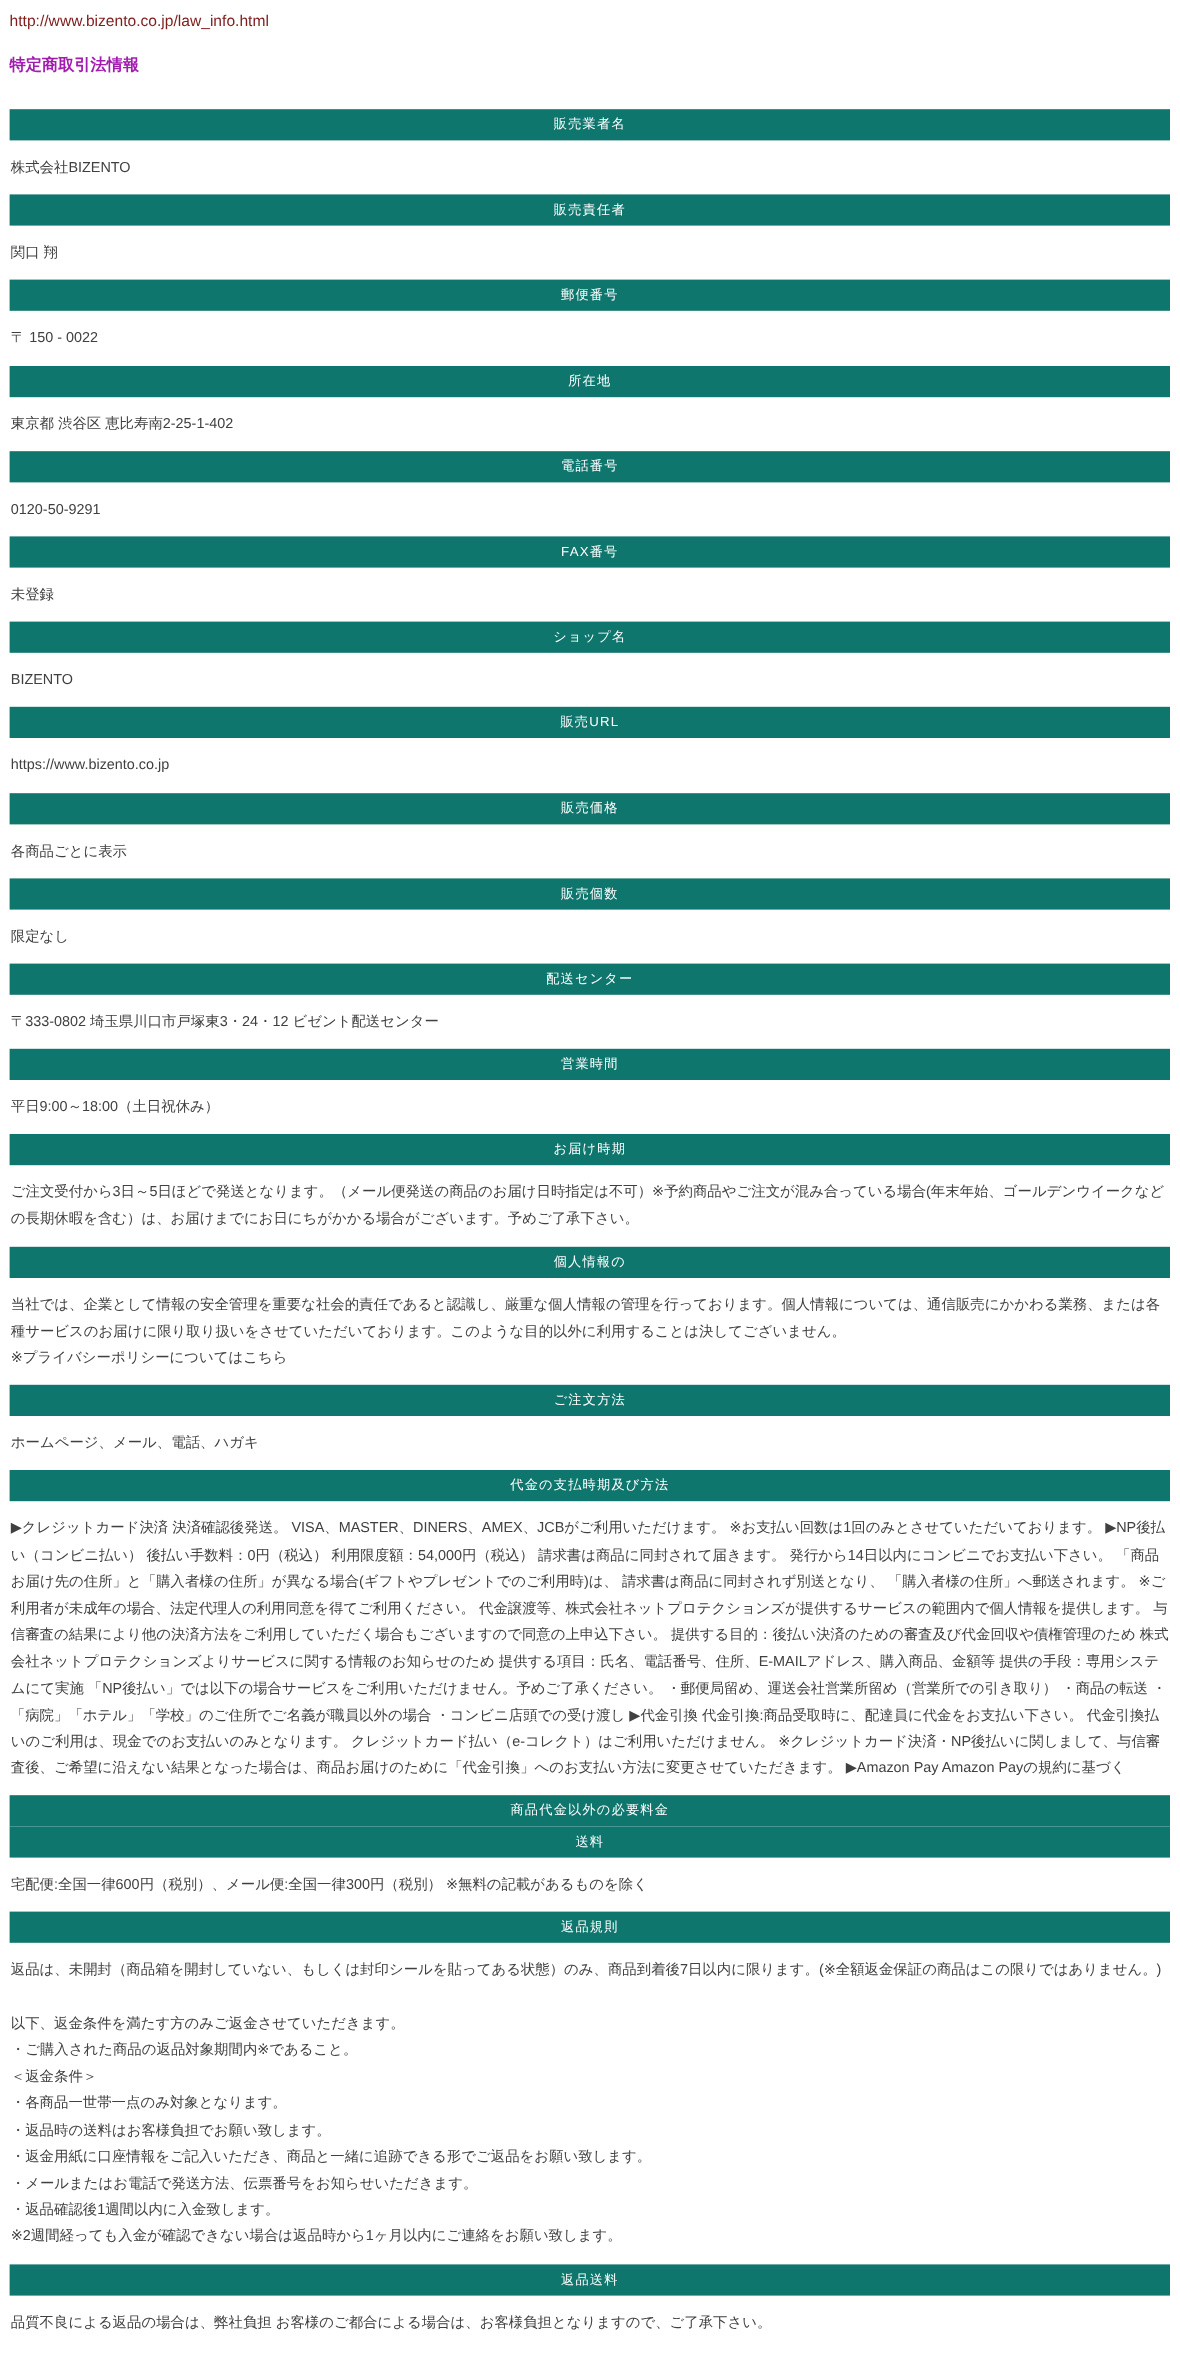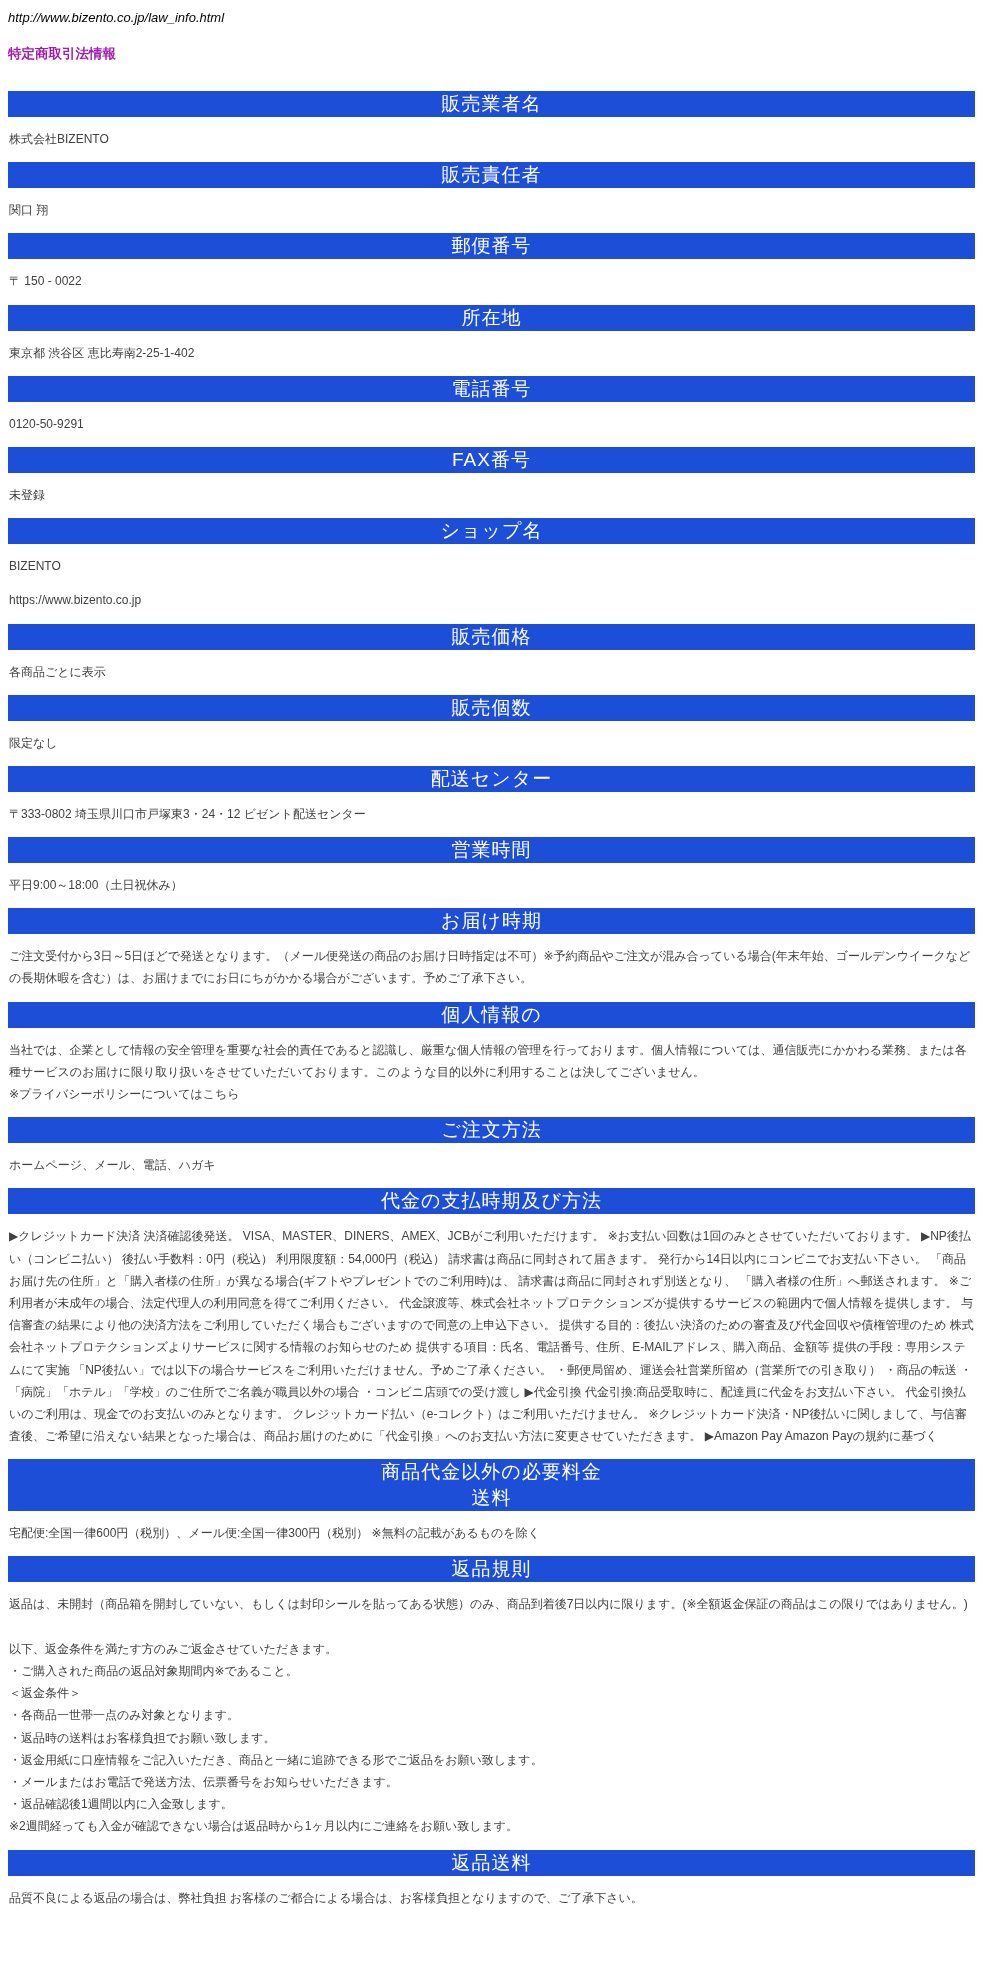--- a/index.html
+++ b/index.html
@@ -1,21 +1,21 @@
 <!DOCTYPE html>
 <html lang="ja"><head>
 <meta charset="utf-8">
 <style>
   html,body{margin:0;padding:0;background:#fff;}
   body{font-family:"Liberation Sans","DejaVu Sans",sans-serif;}
   .page{width:983px;min-height:1965px;display:flex;flex-direction:column;box-sizing:border-box;background:#fff;}
   .content{flex:1 0 auto;padding:6px 8px 0 8px;}
-  .url{font-size:13px;color:#000000;margin:4px 0 20px 0;font-style:italic;}
+  .url{font-size:13px;color:#7f1d1d;margin:4px 0 20px 0;}
   .page-title{font-size:13.5px;font-weight:bold;color:#a21caf;margin:0 0 28px 0;font-family:Liberation Mono, monospace;}
-  .bar{background:#1d4ed8;color:#ffffff;text-align:center;font-size:19px;height:26px;line-height:26px;letter-spacing:1px;}
+  .bar{background:#0f766e;color:#ffffff;text-align:center;font-size:11px;height:26px;line-height:26px;letter-spacing:1px;}
   .sec-body{margin:11px 1px 12px 1px;color:#404040;font-size:12px;line-height:1.85;}
   .line{margin:0;}
 </style>
 </head>
 <body>
 
 <div class="page">
   <div class="content">
     <div class="url">http://www.bizento.co.jp/law_info.html</div>
     <div class="page-title">特定商取引法情報</div>
@@ -41,20 +41,21 @@
           <p class="line">0120-50-9291</p>
         </div>
         <div class="bar">FAX番号</div>
         <div class="sec-body">
           <p class="line">未登録</p>
         </div>
         <div class="bar">ショップ名</div>
         <div class="sec-body">
           <p class="line">BIZENTO</p>
         </div>
+        <div class="bar">販売URL</div>
         <div class="sec-body">
           <p class="line">https://www.bizento.co.jp</p>
         </div>
         <div class="bar">販売価格</div>
         <div class="sec-body">
           <p class="line">各商品ごとに表示</p>
         </div>
         <div class="bar">販売個数</div>
         <div class="sec-body">
           <p class="line">限定なし</p>

